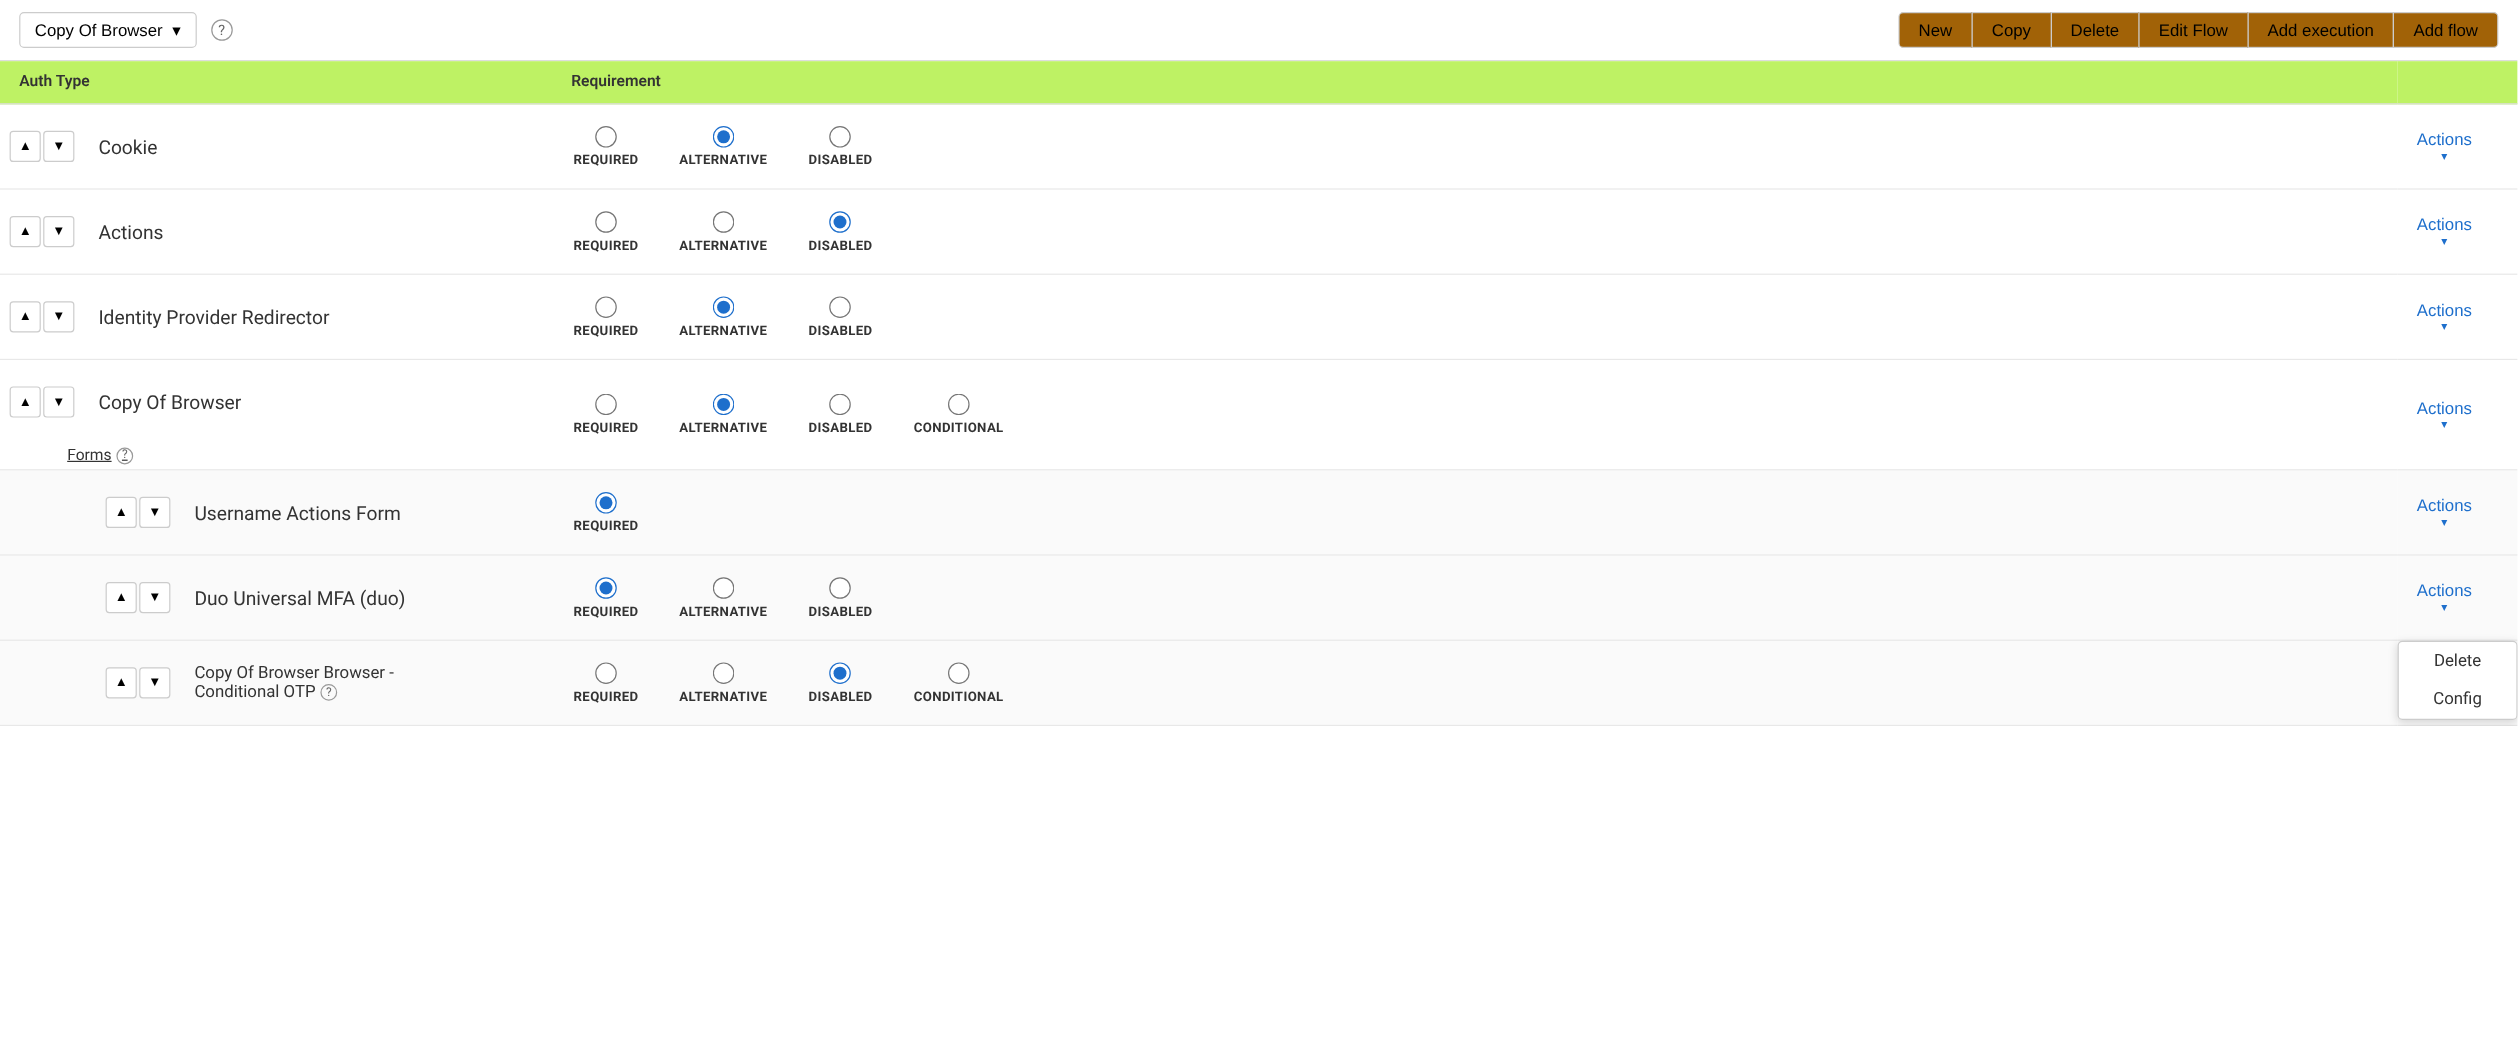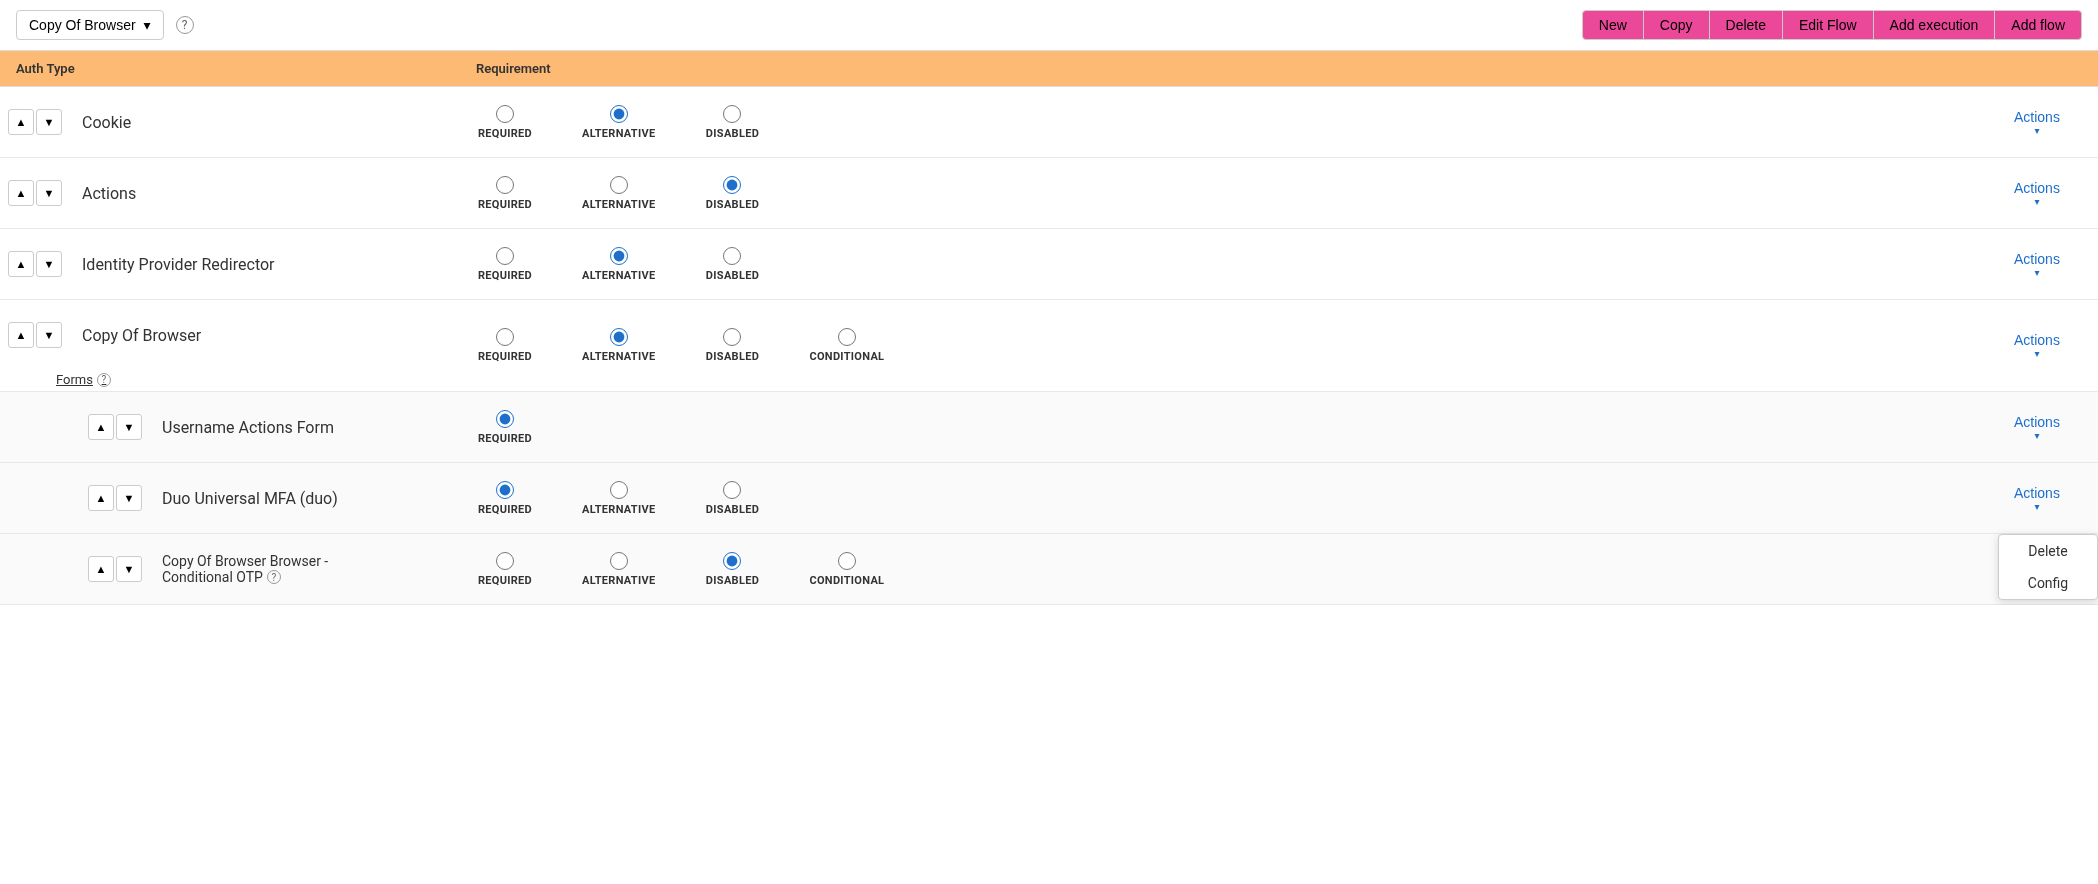--- a/index.html
+++ b/index.html
@@ -41,38 +41,38 @@
 
     .header-actions {
       margin-left: auto;
       display: flex;
       gap: 0;
     }
 
     .header-btn {
       padding: 6px 16px;
       border: 1px solid #ccc;
-      background: #ec4899;
+      background: #a16207;
       cursor: pointer;
       font-size: 14px;
       margin-left: -1px;
     }
 
     .header-btn:first-child { border-radius: 4px 0 0 4px; }
     .header-btn:last-child { border-radius: 0 4px 4px 0; }
 
     table {
       width: 100%;
       border-collapse: collapse;
     }
 
     th {
       text-align: left;
       padding: 10px 16px;
-      background: #fdba74;
+      background: #bef264;
       border-bottom: 1px solid #ddd;
       font-weight: 600;
       font-size: 13px;
     }
 
     td {
       padding: 0;
       border-bottom: 1px solid #e8e8e8;
       vertical-align: middle;
     }
@@ -103,21 +103,21 @@
     }
 
     .row-label {
       padding: 0 12px;
       font-size: 16px;
     }
 
     .requirement-cell {
       display: flex;
       align-items: center;
-      gap: 16px;
+      gap: 0;
     }
 
     .req-option {
       display: flex;
       flex-direction: column;
       align-items: center;
       padding: 8px 16px;
       min-width: 90px;
     }
 

